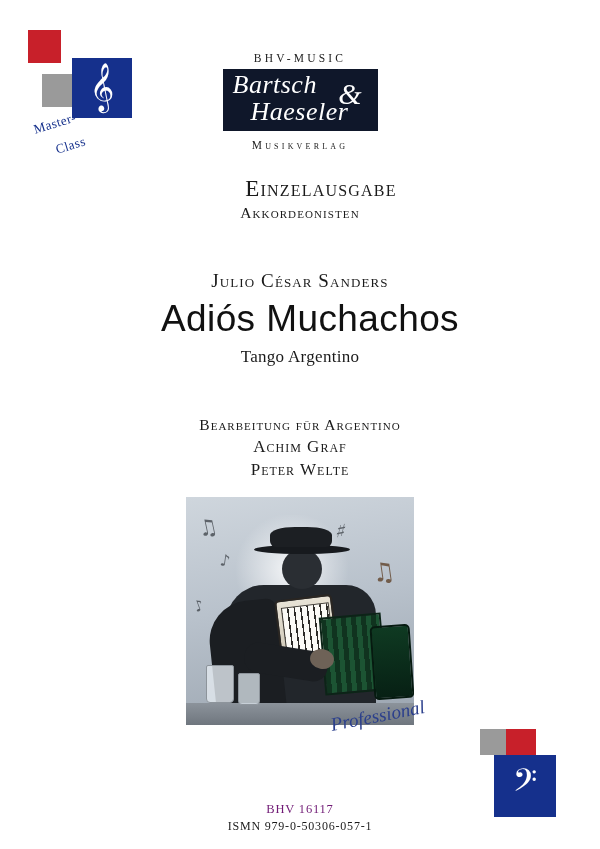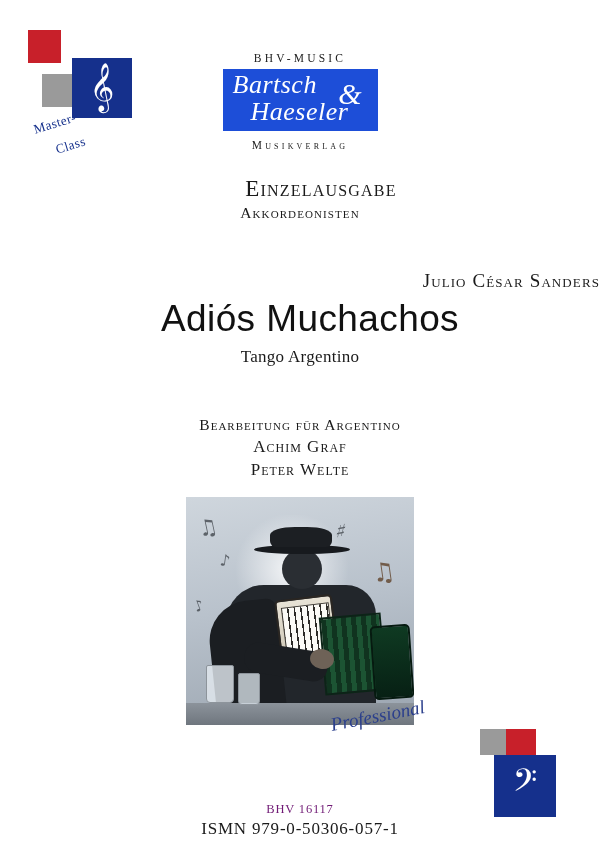--- a/index.html
+++ b/index.html
@@ -87,21 +87,21 @@
     font-size: 11.5px;
     letter-spacing: 3.2px;
     color: #222;
     font-variant: small-caps;
     font-family: "Liberation Serif", serif;
   }
   .pub-box {
     margin: 5px auto 0;
     width: 155px;
     height: 62px;
-    background: #1d4ed8;
+    background: #0f172a;
     position: relative;
     overflow: hidden;
   }
   .pub-box .bh {
     position: absolute;
     left: 0; right: 0;
     top: 2px;
     color: #ffffff;
     font-family: "Liberation Serif", serif;
     font-style: italic;
@@ -151,21 +151,21 @@
     margin-top: 2px;
     font-size: 15.5px;
     font-variant: small-caps;
     letter-spacing: 1.1px;
   }
 
   .composer {
     position: absolute;
     left: 0; right: 0;
     top: 270px;
-    text-align: right;
+    text-align: center;
     font-size: 19px;
     font-variant: small-caps;
     letter-spacing: 1.1px;
   }
   .title {
     position: absolute;
     left: 0; right: 0;
     top: 298px;
     text-align: center;
     font-family: "Liberation Sans", sans-serif;
@@ -369,21 +369,21 @@
   }
   .footer .f1 {
     font-size: 12.5px;
     font-variant: small-caps;
     letter-spacing: 0.8px;
     color: #701a75;
     margin-top: 34px;
   }
   .footer .f2 {
     margin-top: 2px;
-    font-size: 17px;
+    font-size: 12px;
     font-variant: small-caps;
     letter-spacing: 0.8px;
     color: #1a1a1a;
   }
   .footer .f3 {
     margin-top: 7px;
     font-size: 11px;
     letter-spacing: 1.4px;
     color: #6b6b6b;
     font-variant: small-caps;

